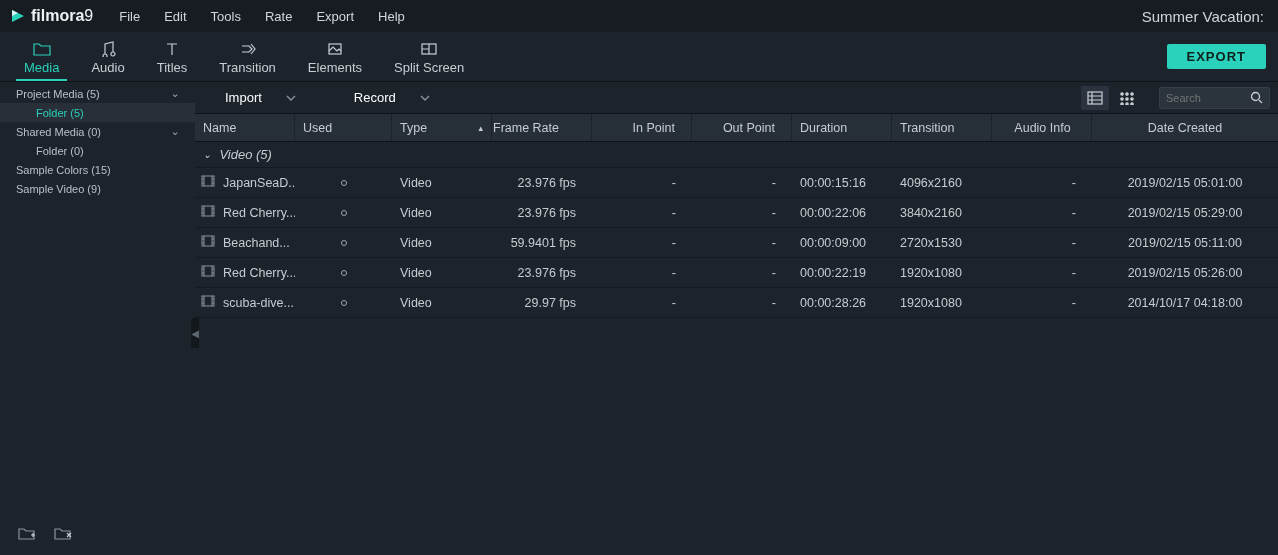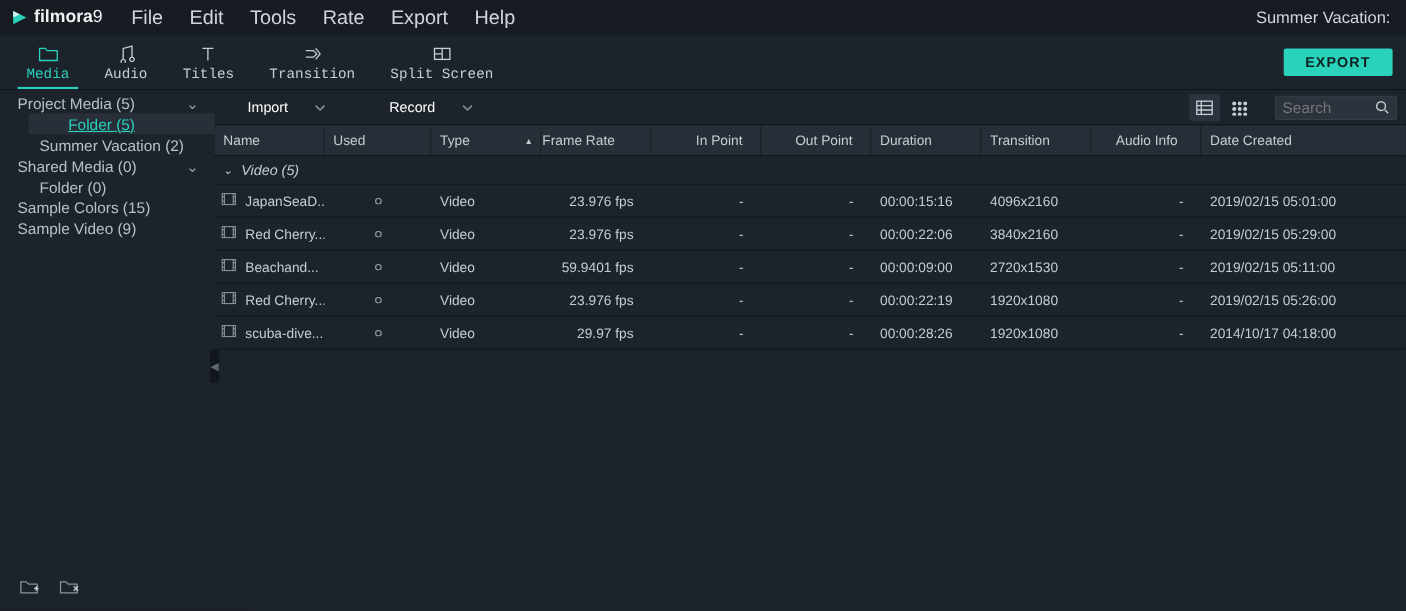--- a/index.html
+++ b/index.html
@@ -27,21 +27,21 @@
     font-weight: 600;
     font-size: 16px;
     color: #eef2f5;
     margin-right: 14px;
   }
   .brand svg { margin-right: 5px; }
   .menubar .menuitem {
     padding: 0 12px;
     color: #d0d6db;
     cursor: pointer;
-    font-size: 18px;
+    font-size: 13px;
   }
   .project-title {
     margin-left: auto;
     color: #d0d6db;
     font-size: 15px;
     padding-right: 4px;
   }
   
   .tooltabs {
     display: flex;
@@ -53,21 +53,20 @@
   }
   .tooltab {
     display: flex;
     flex-direction: column;
     align-items: center;
     justify-content: flex-end;
     padding: 4px 16px 6px 16px;
     color: #c8ced4;
     cursor: pointer;
     position: relative;
-    font-family: Liberation Mono, monospace;
   }
   .tooltab svg { margin-bottom: 3px; }
   .tooltab.active { color: #2ad1bb; }
   .tooltab.active::after {
     content: "";
     position: absolute;
     left: 8px; right: 8px; bottom: 0;
     height: 2px;
     background: #2ad1bb;
   }
@@ -94,21 +93,21 @@
   .sidebar {
     width: 195px;
     background: #1c232b;
     display: flex;
     flex-direction: column;
     position: relative;
   }
   .tree {
     flex: 1;
     padding-top: 2px;
-    font-size: 14px;
+    font-size: 11px;
     color: #b8c0c7;
   }
   .tree-row {
     display: flex;
     align-items: center;
     height: 19px;
     padding-left: 16px;
     cursor: pointer;
     position: relative;
   }
@@ -117,22 +116,20 @@
   .tree-row .chev {
     position: absolute;
     right: 14px;
     width: 12px;
     text-align: center;
     color: #9aa3ab;
   }
   .tree-row.selected {
     background: #282f38;
     color: #2ad1bb;
-    text-decoration: underline;
-    margin-left: 26px;
   }
   
   .sidebar-bottom {
     height: 42px;
     display: flex;
     align-items: center;
     gap: 18px;
     padding-left: 18px;
   }
   .sidebar-bottom .sb-icon { color: #8a939b; cursor: pointer; }
@@ -199,21 +196,21 @@
     height: 22px;
     margin-left: 14px;
   }
   .search-wrap input {
     background: transparent;
     border: none;
     outline: none;
     color: #eab308;
     width: 78px;
     font-family: inherit;
-    font-size: 14px;
+    font-size: 11px;
   }
   .search-wrap svg { margin-left: 6px; color: #c8ced4; }
   
   .thead {
     display: flex;
     height: 28px;
     background: #262e38;
     border-bottom: 1px solid #0e1318;
     font-size: 12.5px;
     color: #c6ccd2;
@@ -229,21 +226,21 @@
   .th:last-child { border-right: none; }
   .c-name  { width: 100px; }
   .c-used  { width: 97px; }
   .c-type  { width: 100px; }
   .c-fps   { width: 100px; text-align: right; justify-content: flex-end; padding-right: 32px;}
   .c-in    { width: 100px; text-align: right; justify-content: flex-end; padding-right: 16px;}
   .c-out   { width: 100px; text-align: right; justify-content: flex-end; padding-right: 16px;}
   .c-dur   { width: 100px; }
   .c-res   { width: 100px; }
   .c-audio { width: 100px; text-align: right; justify-content: center; padding-right: 6px;}
-  .c-date  { flex: 1; }
+  .c-date  { flex: 1; justify-content: center; }
   .sort-ind { margin-left: auto; font-size: 9px; color: #c6ccd2; }
   
   .group-row {
     display: flex;
     align-items: center;
     height: 26px;
     padding-left: 8px;
     font-size: 13px;
     color: #c6ccd2;
     font-style: italic;
@@ -322,41 +319,45 @@
     <span>Titles</span>
   </div>
   <div class="tooltab">
     <svg width="18" height="16" viewBox="0 0 18 16" fill="none" stroke="#c8ced4" stroke-width="1.2">
         <path d="M3 5 h7 l3 3 -3 3 h-7 M12 3 l4 5 -4 5"></path>
       </svg>
     <span>Transition</span>
   </div>
   <div class="tooltab">
     <svg width="18" height="16" viewBox="0 0 18 16" fill="none" stroke="#c8ced4" stroke-width="1.2">
+        <rect x="3" y="3" width="12" height="10"></rect>
+        <path d="M3 10 l4 -4 4 4 2 -2 2 2"></path>
+      </svg>
+    <span>Elements</span>
+  </div>
+  <div class="tooltab">
+    <svg width="18" height="16" viewBox="0 0 18 16" fill="none" stroke="#c8ced4" stroke-width="1.2">
         <rect x="2" y="3" width="14" height="10"></rect>
         <path d="M9 3 v10 M2 8 h7"></path>
       </svg>
     <span>Split Screen</span>
   </div>
   <div class="export-btn">EXPORT</div>
 </div>
 
 <div class="main">
 
   <div class="sidebar">
     <div class="tree">
       <div class="tree-row l1">
         <span>Project Media (5)</span>
         <span class="chev">⌄</span>
       </div>
       <div class="tree-row l2 selected">
         <span>Folder (5)</span>
-      </div>
-      <div class="tree-row l2">
-        <span>Summer Vacation (2)</span>
       </div>
       <div class="tree-row l1">
         <span>Shared Media (0)</span>
         <span class="chev">⌄</span>
       </div>
       <div class="tree-row l2">
         <span>Folder (0)</span>
       </div>
       <div class="tree-row l1">
         <span>Sample Colors (15)</span>

